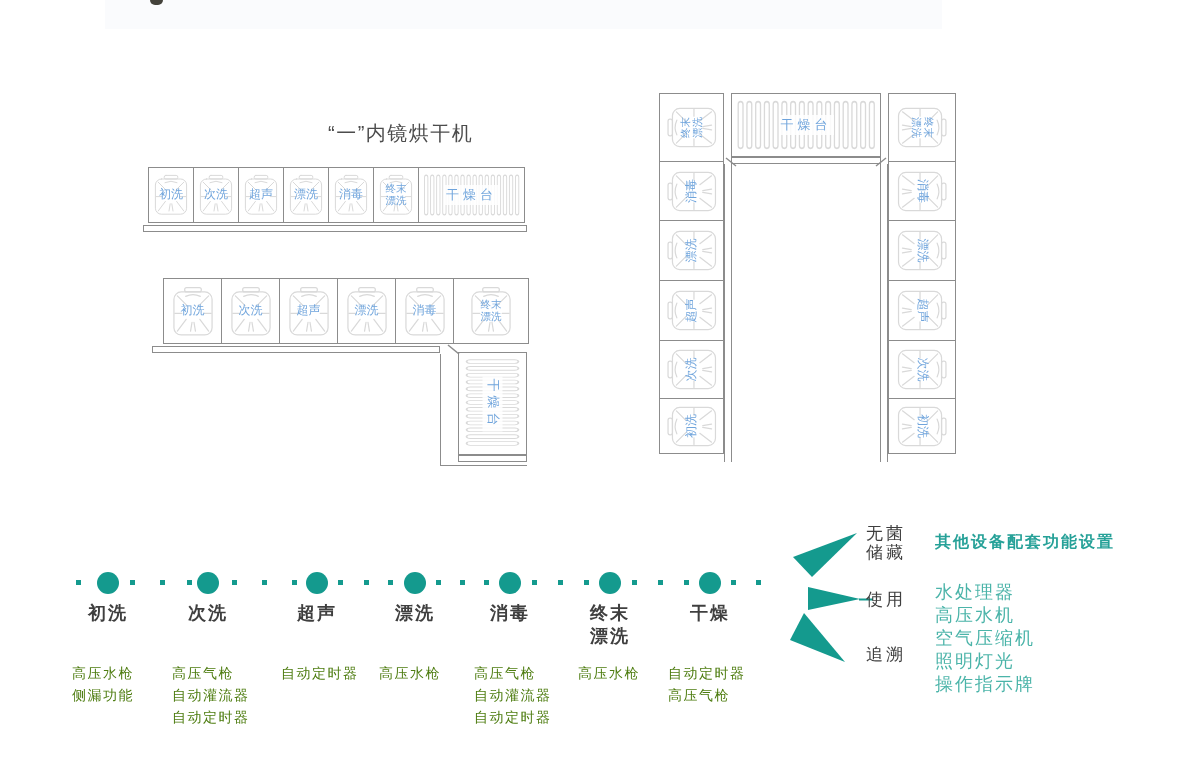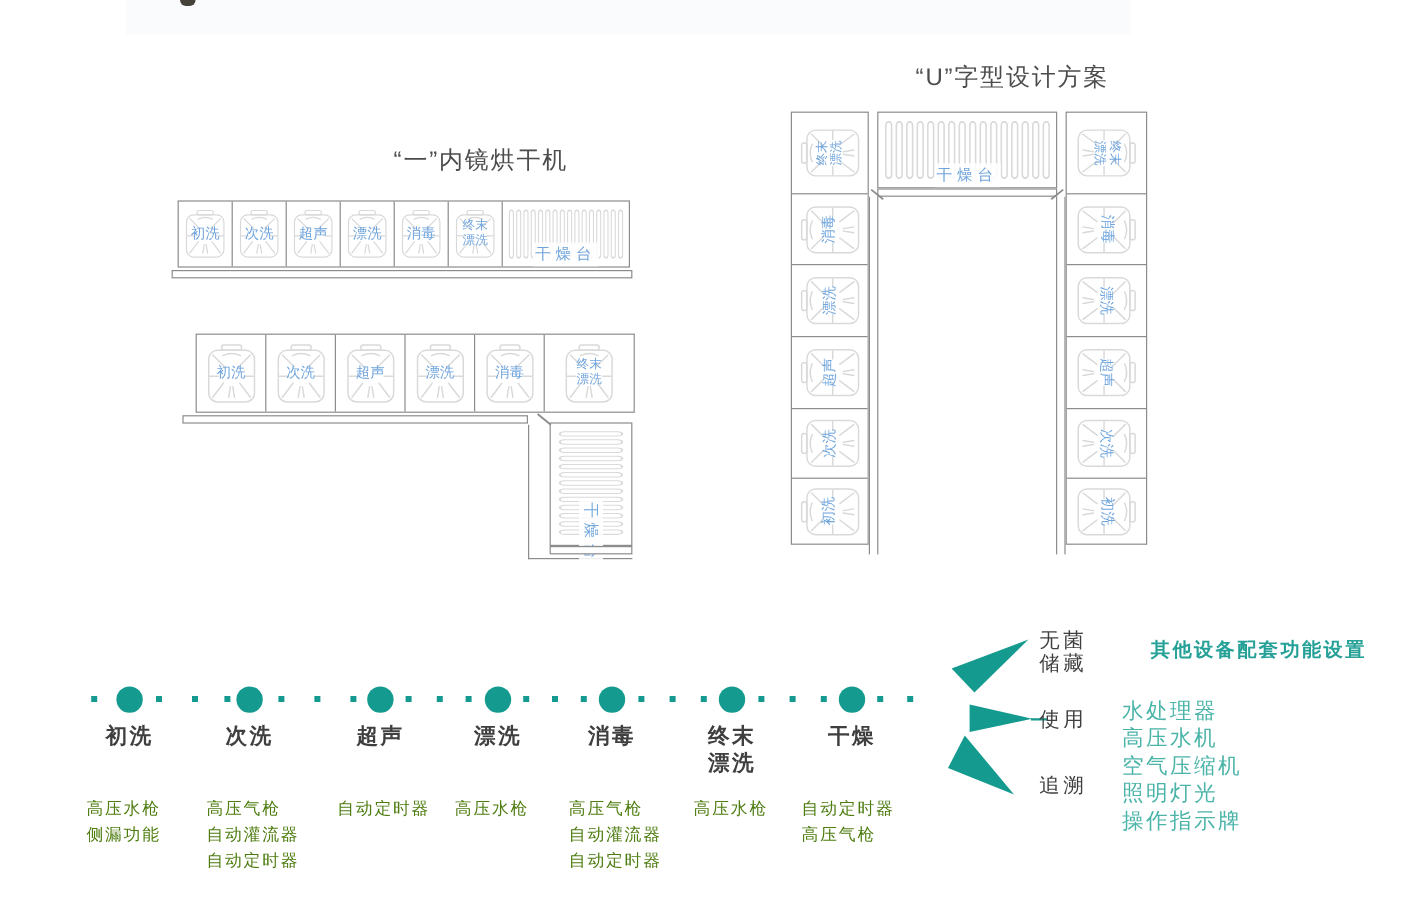--- a/index.html
+++ b/index.html
@@ -11,37 +11,37 @@
   .row{display:flex;border:1.5px solid #8c8c8c;background:#fff;box-sizing:border-box;}
   .cell{position:relative;box-sizing:border-box;border-right:1.5px solid #8c8c8c;
         display:flex;align-items:center;justify-content:center;}
   .cell:last-child{border-right:none;}
   .strip{border:1.5px solid #8c8c8c;box-sizing:border-box;background:#fff;}
   .clabel{position:absolute;inset:0;display:flex;align-items:center;justify-content:center;
           color:#6fa4dc;font-size:12px;text-align:center;white-space:pre-line;line-height:1.12;}
   .clabel.small{font-size:10.5px;}
   .sinksvg{display:block;}
   .ridges{position:absolute;left:4px;right:4px;top:5px;bottom:5px;width:calc(100% - 8px);height:calc(100% - 10px);}
-  .drylabel{position:absolute;inset:0;display:flex;align-items:flex-end;justify-content:center;
+  .drylabel{position:absolute;inset:0;display:flex;align-items:center;justify-content:center;
             color:#6fa4dc;font-size:13px;letter-spacing:4px;}
   .drylabel span{background:rgba(255,255,255,.85);padding:1px 2px;white-space:nowrap;}
   .col{border:1.5px solid #8c8c8c;box-sizing:border-box;background:#fff;}
   .ucell{position:relative;box-sizing:border-box;border-bottom:1.5px solid #8c8c8c;
          display:flex;align-items:center;justify-content:center;}
   .ucell:last-child{border-bottom:none;}
   .rotl{transform:rotate(-90deg);}
   .rotr{transform:rotate(90deg);}
   .dot{position:absolute;width:22px;height:22px;border-radius:50%;background:#149a8e;}
   .sq{position:absolute;width:5px;height:5px;background:#149a8e;}
   .steplabel{position:absolute;width:90px;text-align:center;font-size:18px;font-weight:bold;
              color:#3f3f3f;white-space:pre-line;line-height:23px;letter-spacing:2px;}
   .equip{position:absolute;font-size:14px;color:#4d7c0f;white-space:pre-line;line-height:22px;letter-spacing:1.5px;}
   .flowlabel{position:absolute;font-size:17px;font-weight:normal;color:#3f3f3f;
              white-space:pre-line;line-height:19px;letter-spacing:3px;}
-  .oe-head{position:absolute;font-size:16px;font-weight:bold;color:#26a198;letter-spacing:2px;white-space:nowrap;margin-left:24px;}
+  .oe-head{position:absolute;font-size:16px;font-weight:bold;color:#26a198;letter-spacing:2px;white-space:nowrap;}
   .oe-list{position:absolute;font-size:18px;color:#4bb4a9;white-space:pre-line;line-height:23px;letter-spacing:2px;}
 </style>
 </head>
 <body>
 
 <div class="canvas">
 
   <svg width="0" height="0" style="position:absolute">
     <defs>
       <g id="sink-g" fill="none" stroke="#d9d9d9" stroke-width="2.5" stroke-linecap="round">
@@ -194,21 +194,20 @@
       <svg class="ridges" viewBox="0 0 50 160" preserveAspectRatio="none">
           <use href="#ridges-h-g"></use>
         </svg>
       <div class="drylabel">
           <span class="rotr" style="display:inline-block">干燥台</span>
         </div>
     </div>
   </div>
   <div class="abs strip" style="left:458px;top:455px;width:69px;height:7px"></div>
 
-  <div class="abs title" style="left:763px;top:51px">“U”字型设计方案</div>
 
   <div class="abs col" style="left:659px;top:93px;width:65px">
     <div class="ucell" style="height:68px">
       <svg class="sinksvg rotl" width="44" height="51" viewBox="0 0 90 104">
           <use href="#sink-g"></use>
         </svg>
       <div class="clabel small rotl">终末
 漂洗</div>
     </div>
     <div class="ucell" style="height:59px">

